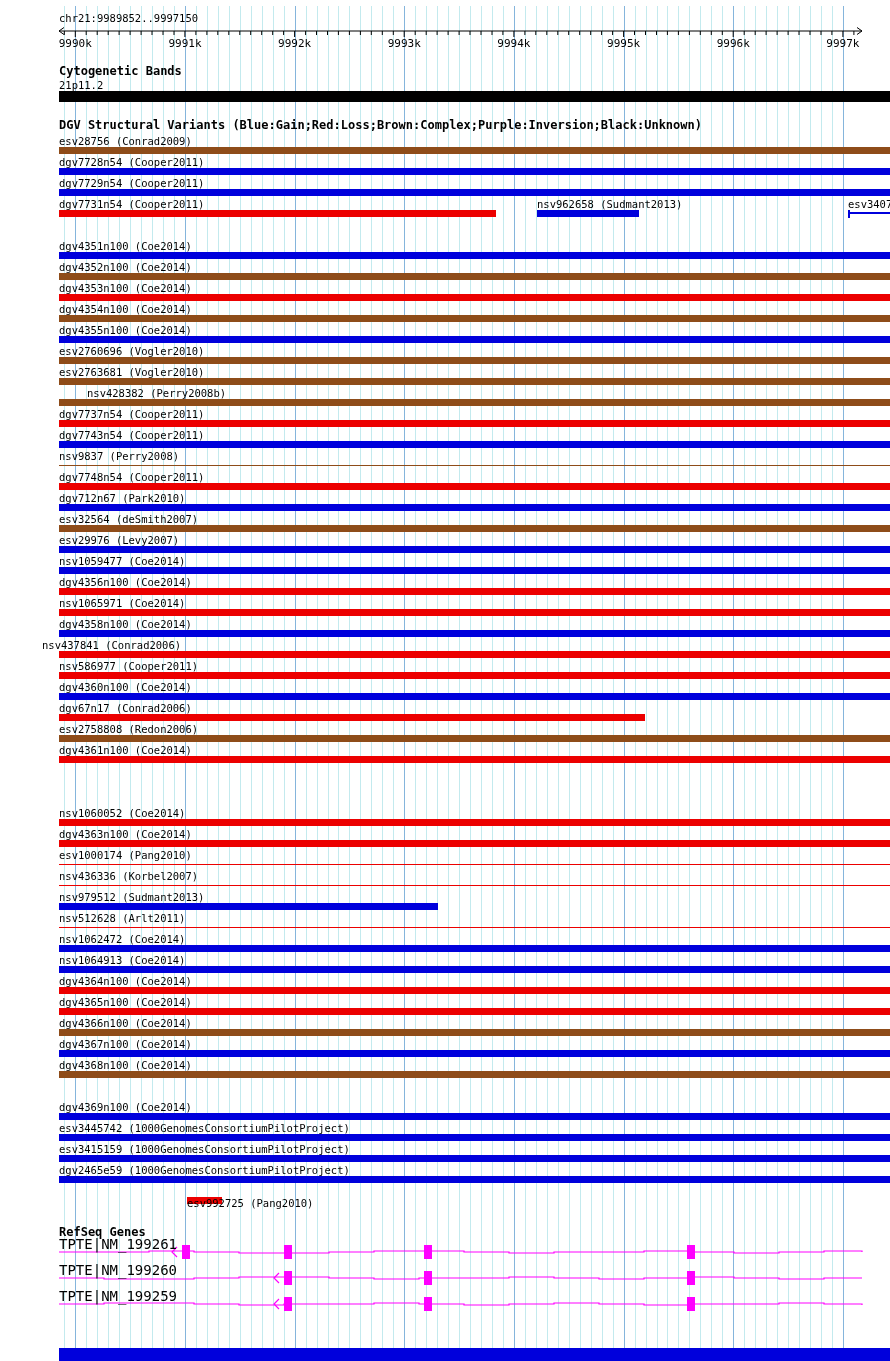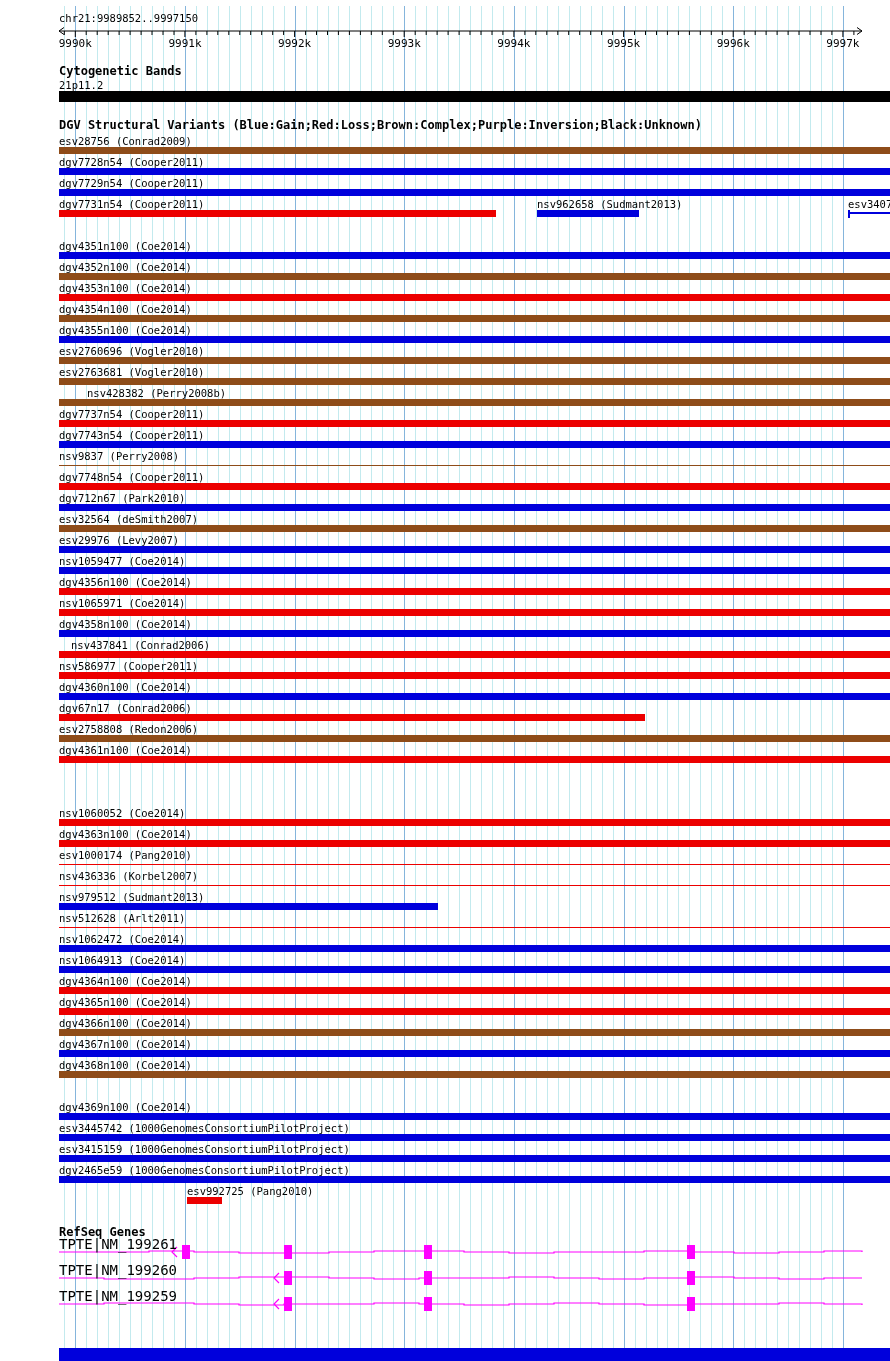--- a/index.html
+++ b/index.html
@@ -215,21 +215,21 @@
       </div>
       <div class="trow" style="top: 597px;">
         <span class="lbl" style="left: 59px; top: 0px;">nsv1065971 (Coe2014)</span>
         <div class="vbar" style="left: 59px; top: 12px; width: 831px; height: 7px; background: rgb(236, 0, 0);"></div>
       </div>
       <div class="trow" style="top: 618px;">
         <span class="lbl" style="left: 59px; top: 0px;">dgv4358n100 (Coe2014)</span>
         <div class="vbar" style="left: 59px; top: 12px; width: 831px; height: 7px; background: rgb(0, 0, 220);"></div>
       </div>
       <div class="trow" style="top: 639px;">
-        <span class="lbl" style="left: 71px; top: 0px;">nsv437841 (Conrad2006)</span>
+        <span class="lbl" style="left: 42px; top: 0px;">nsv437841 (Conrad2006)</span>
         <div class="vbar" style="left: 59px; top: 12px; width: 831px; height: 7px; background: rgb(236, 0, 0);"></div>
       </div>
       <div class="trow" style="top: 660px;">
         <span class="lbl" style="left: 59px; top: 0px;">nsv586977 (Cooper2011)</span>
         <div class="vbar" style="left: 59px; top: 12px; width: 831px; height: 7px; background: rgb(236, 0, 0);"></div>
       </div>
       <div class="trow" style="top: 681px;">
         <span class="lbl" style="left: 59px; top: 0px;">dgv4360n100 (Coe2014)</span>
         <div class="vbar" style="left: 59px; top: 12px; width: 831px; height: 7px; background: rgb(0, 0, 220);"></div>
       </div>
@@ -307,21 +307,21 @@
       </div>
       <div class="trow" style="top: 1143px;">
         <span class="lbl" style="left: 59px; top: 0px;">esv3415159 (1000GenomesConsortiumPilotProject)</span>
         <div class="vbar" style="left: 59px; top: 12px; width: 831px; height: 7px; background: rgb(0, 0, 220);"></div>
       </div>
       <div class="trow" style="top: 1164px;">
         <span class="lbl" style="left: 59px; top: 0px;">dgv2465e59 (1000GenomesConsortiumPilotProject)</span>
         <div class="vbar" style="left: 59px; top: 12px; width: 831px; height: 7px; background: rgb(0, 0, 220);"></div>
       </div>
       <div class="trow" style="top: 1185px;">
-        <span class="lbl" style="left: 187px; top: 0px;">esv992725 (Pang2010)</span>
+        <span class="lbl" style="left: 187px; top: 12px;">esv992725 (Pang2010)</span>
         <div class="vbar" style="left: 187px; top: 12px; width: 35px; height: 7px; background: rgb(236, 0, 0);"></div>
       </div>
     </div>
 
   <div id="refseqTitle" class="boldhdr">RefSeq Genes</div>
   <div id="genes">
       <div class="genelabel" style="left: 59px; top: 1238px;">TPTE|NM_199261</div>
       <svg class="genesvg" viewBox="0 0 890 24" style="top: 1241px;">
         <path d="M59,11 H104 V11 H149 V10 H194 V11 H239 V12 H284 V12 H329 V11 H374 V10 H419 V10 H464 V11 H509 V12 H554 V11 H599 V11 H644 V10 H689 V11 H734 V12 H779 V11 H824 V10 H862 V11 H862" stroke="#FF00FF" stroke-width="1.2" fill="none"></path>
         <polyline points="177,6 172,11 177,16" stroke="#FF00FF" stroke-width="1.2" fill="none"></polyline>

